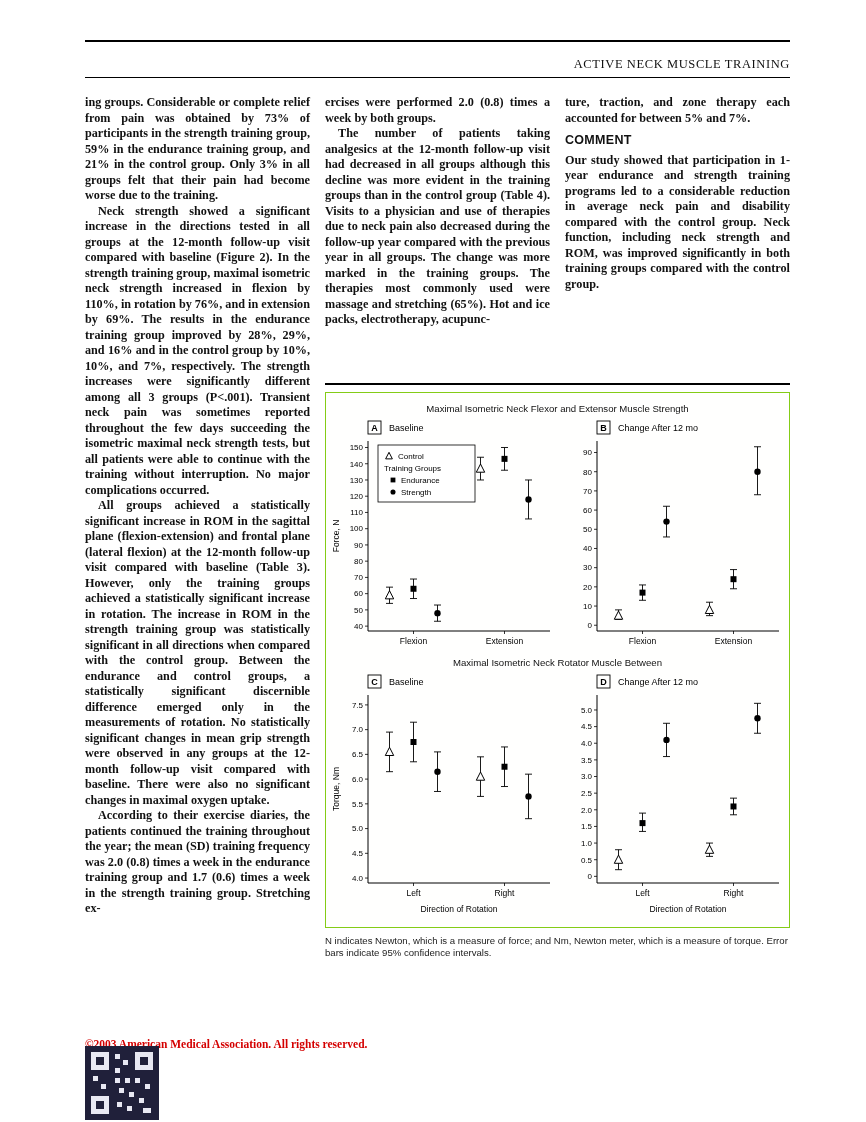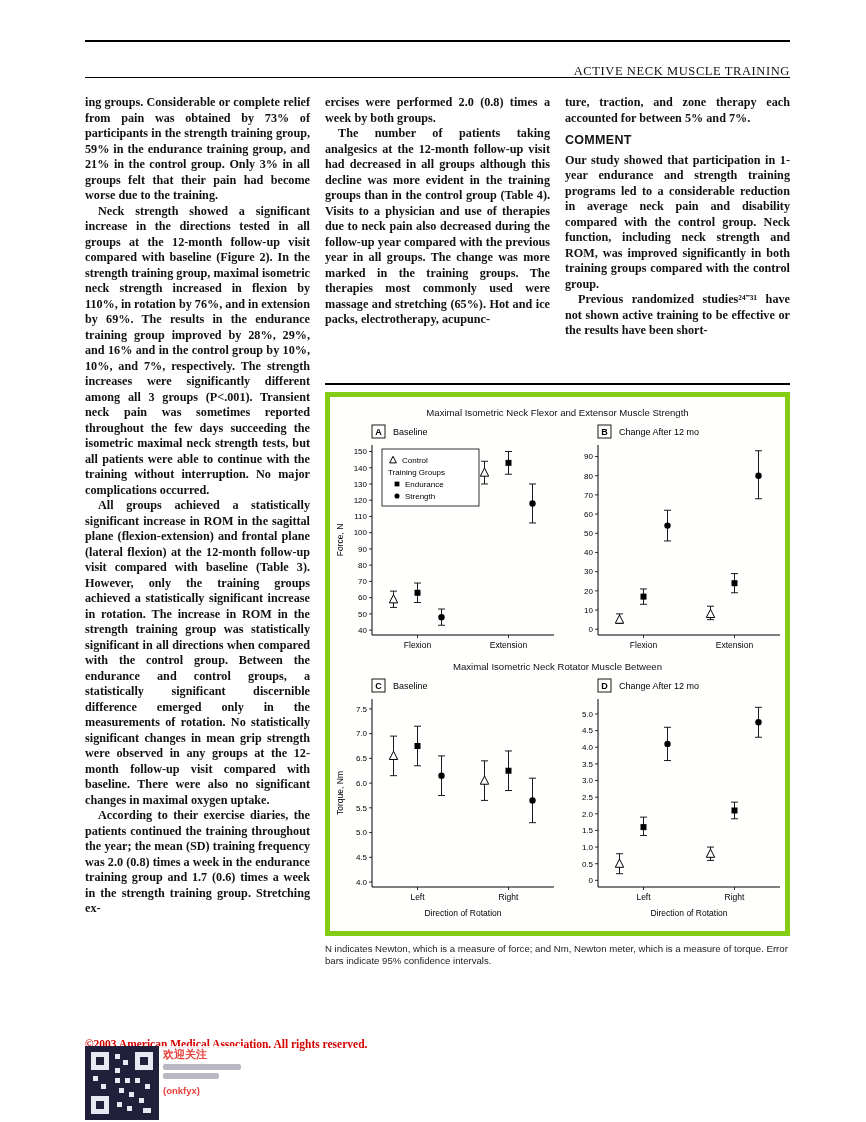--- a/index.html
+++ b/index.html
@@ -1,34 +1,34 @@
 <!DOCTYPE html>
 <html><head>
 <meta charset="utf-8">
 <style>
   html,body{margin:0;padding:0;background:#e9e9e9;}
   .page{position:relative;width:866px;height:1122px;background:#ffffff;margin:0 auto;overflow:hidden;
         font-family:"Liberation Serif", serif;color:#111;}
   .rule{position:absolute;background:#000;}
-  .running-head{position:absolute;left:290px;top:64px;width:500px;text-align:right;
+  .running-head{position:absolute;left:290px;top:57px;width:500px;text-align:right;
         font-size:12.5px;letter-spacing:.6px;color:#111;}
   .col{position:absolute;width:225px;font-size:12.2px;line-height:15.5px;text-align:justify;}
   .col p{margin:0;font-weight:bold;}
   .col p.indent{text-indent:13px;}
   .col1{left:85px;top:95px;height:930px;}
   .col2{left:325px;top:95px;height:292px;}
   .col3{left:565px;top:95px;height:292px;}
   .comment-head{font-family:"Liberation Sans", sans-serif;font-size:12.5px;font-weight:bold;
         letter-spacing:.3px;margin:7px 0 4px 0;}
   
   .figure{position:absolute;left:325px;top:383px;width:465px;}
   .fig-rule{height:2px;background:#000;margin-bottom:7px;}
   .fig-caption{margin:0 0 7px 0;font-family:"Liberation Sans", sans-serif;font-size:10.6px;line-height:13.5px;text-align:left;}
   .fig-caption .bold{font-weight:bold;}
-  .chart-box{border:5px solid #84cc16;background:#fffffe;padding:8px 4px 4px 4px;}
+  .chart-box{border:1px solid #84cc16;background:#fffffe;padding:8px 4px 4px 4px;}
   .group-title{text-align:center;font-family:"Liberation Sans", sans-serif;font-size:9.6px;margin:2px 0 3px 0;}
   .panel-row{display:flex;justify-content:space-between;}
   .panel{width:226px;}
   .fig-footnote{margin:7px 0 0 0;font-family:"Liberation Sans", sans-serif;font-size:9.6px;line-height:12px;color:#222;text-align:left;}
   
   .footer-left{position:absolute;left:85px;top:1038px;font-size:11.5px;font-weight:bold;}
   .footer-right{position:absolute;right:76px;top:1038px;font-size:11.5px;text-align:right;}
   .footer-right .pageno{font-weight:bold;font-size:12.5px;margin-left:14px;}
   
   .watermark{position:absolute;left:85px;top:1046px;width:158px;height:76px;display:flex;z-index:5;}
@@ -58,21 +58,20 @@
       <p>ercises were performed 2.0 (0.8) times a week by both groups.</p>
       <p class="indent">The number of patients taking analgesics at the 12-month follow-up visit had decreased in all groups although this decline was more evident in the training groups than in the control group (Table 4). Visits to a physician and use of therapies due to neck pain also decreased during the follow-up year compared with the previous year in all groups. The change was more marked in the training groups. The therapies most commonly used were massage and stretching (65%). Hot and ice packs, electrotherapy, acupunc-</p>
     </div>
   <div class="col col3">
     <div>
         <p>ture, traction, and zone therapy each accounted for between 5% and 7%.</p>
       </div>
     <h2 class="comment-head">COMMENT</h2>
     <div>
         <p>Our study showed that participation in 1-year endurance and strength training programs led to a considerable reduction in average neck pain and disability compared with the control group. Neck function, including neck strength and ROM, was improved significantly in both training groups compared with the control group.</p>
-        <p class="indent">Previous randomized studies²⁴⁻³¹ have not shown active training to be effective or the results have been short-</p>
       </div>
   </div>
 
   <div class="figure">
     <div class="fig-rule"></div>
     <div class="chart-box">
       <div class="group-title">Maximal Isometric Neck Flexor and Extensor Muscle Strength</div>
       <div class="panel-row">
         <div class="panel"><svg width="226" height="234">
               <rect x="38" y="4" width="13" height="13" fill="none" stroke="#000" stroke-width="0.9"></rect>
@@ -342,21 +341,15 @@
             <rect x="8" y="30" width="5" height="5"></rect>
             <rect x="16" y="38" width="5" height="5"></rect>
         </g>
         <g fill="#20203a">
           <rect x="11" y="11" width="8" height="8"></rect>
             <rect x="55" y="11" width="8" height="8"></rect>
             <rect x="11" y="55" width="8" height="8"></rect>
         </g>
       </svg>
     </div>
-    <div class="wm-text">
-      <div class="wm-line" id="wm1" style="color: rgb(232, 65, 60);">欢迎关注</div>
-      <div class="wm-bar"></div>
-      <div class="wm-bar short"></div>
-      <div class="wm-line small" id="wm2" style="color: rgb(232, 65, 60);">(onkfyx)</div>
-    </div>
   </div>
 
 </div>
 
 </body></html>

